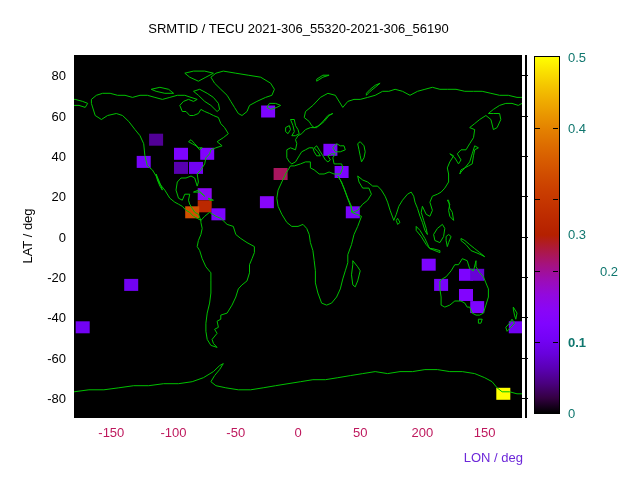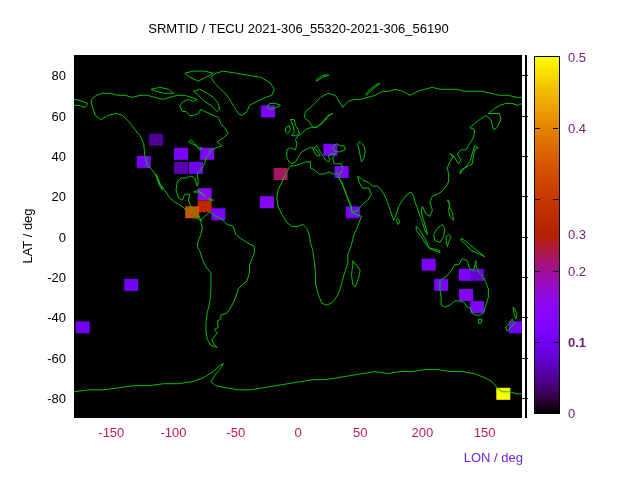--- a/index.html
+++ b/index.html
@@ -20,21 +20,21 @@
   .right-border{
     position:absolute;left:525px;top:55px;width:2px;height:363px;background:#000;
   }
   .rtic{position:absolute;height:1px;width:7px;background:#000;}
   .cbar{
     position:absolute;left:534px;top:56px;width:24px;height:356px;
     border:1px solid #000;box-sizing:content-box;
   }
   .cbar-tic{position:absolute;height:1px;background:#000;}
   .cbar-label{
-    position:absolute;left:568px;font-size:13px;color:#701a75;
+    position:absolute;left:568px;font-size:13px;color:#0f766e;
     transform:translateY(-50%);white-space:nowrap;
   }
   .x-tick{
     position:absolute;width:60px;text-align:center;font-size:13px;color:#be185d;top:425px;
   }
   .y-tick{
     position:absolute;left:10px;width:56px;text-align:right;font-size:13px;color:#000;
     transform:translateY(-50%);
   }
   .x-axis-title{
@@ -131,21 +131,21 @@
     <div class="rtic" style="left: 521px; top: 276.833px;"></div>
     <div class="rtic" style="left: 521px; top: 317.167px;"></div>
     <div class="rtic" style="left: 521px; top: 357.5px;"></div>
     <div class="rtic" style="left: 521px; top: 397.833px;"></div>
   </div>
 
 <div class="cbar" id="cbar" style="background: linear-gradient(to top, rgb(0, 0, 0) 0%, rgb(52, 0, 66) 4.2%, rgb(74, 0, 127) 8.3%, rgb(90, 0, 180) 12.5%, rgb(104, 1, 221) 16.7%, rgb(116, 2, 246) 20.8%, rgb(128, 4, 255) 25%, rgb(138, 6, 246) 29.2%, rgb(147, 9, 221) 33.3%, rgb(156, 13, 180) 37.5%, rgb(165, 18, 127) 41.7%, rgb(173, 25, 66) 45.8%, rgb(180, 32, 0) 50%, rgb(188, 41, 0) 54.2%, rgb(195, 51, 0) 58.3%, rgb(202, 62, 0) 62.5%, rgb(208, 76, 0) 66.7%, rgb(215, 91, 0) 70.8%, rgb(221, 108, 0) 75%, rgb(227, 127, 0) 79.2%, rgb(233, 148, 0) 83.3%, rgb(239, 171, 0) 87.5%, rgb(244, 196, 0) 91.7%, rgb(250, 224, 0) 95.8%, rgb(255, 255, 0) 100%);"></div>
 <div id="cbar-labels">
     <div class="cbar-label" style="top: 413px;">0</div>
     <div class="cbar-label" style="top: 341.8px; font-weight: bold;">0.1</div>
-    <div class="cbar-label" style="top: 270.6px;">0.2</div>
+    <div class="cbar-label" style="top: 270.6px; margin-left: 32px;">0.2</div>
     <div class="cbar-label" style="top: 210px; margin-top: 24px;">0.3</div>
     <div class="cbar-label" style="top: 128.2px;">0.4</div>
     <div class="cbar-label" style="top: 57px;">0.5</div>
   </div>
 
 <div id="xticks">
     <div class="x-tick" style="left: 81.3333px;">-150</div>
     <div class="x-tick" style="left: 143.556px;">-100</div>
     <div class="x-tick" style="left: 205.778px;">-50</div>
     <div class="x-tick" style="left: 268px;">0</div>

